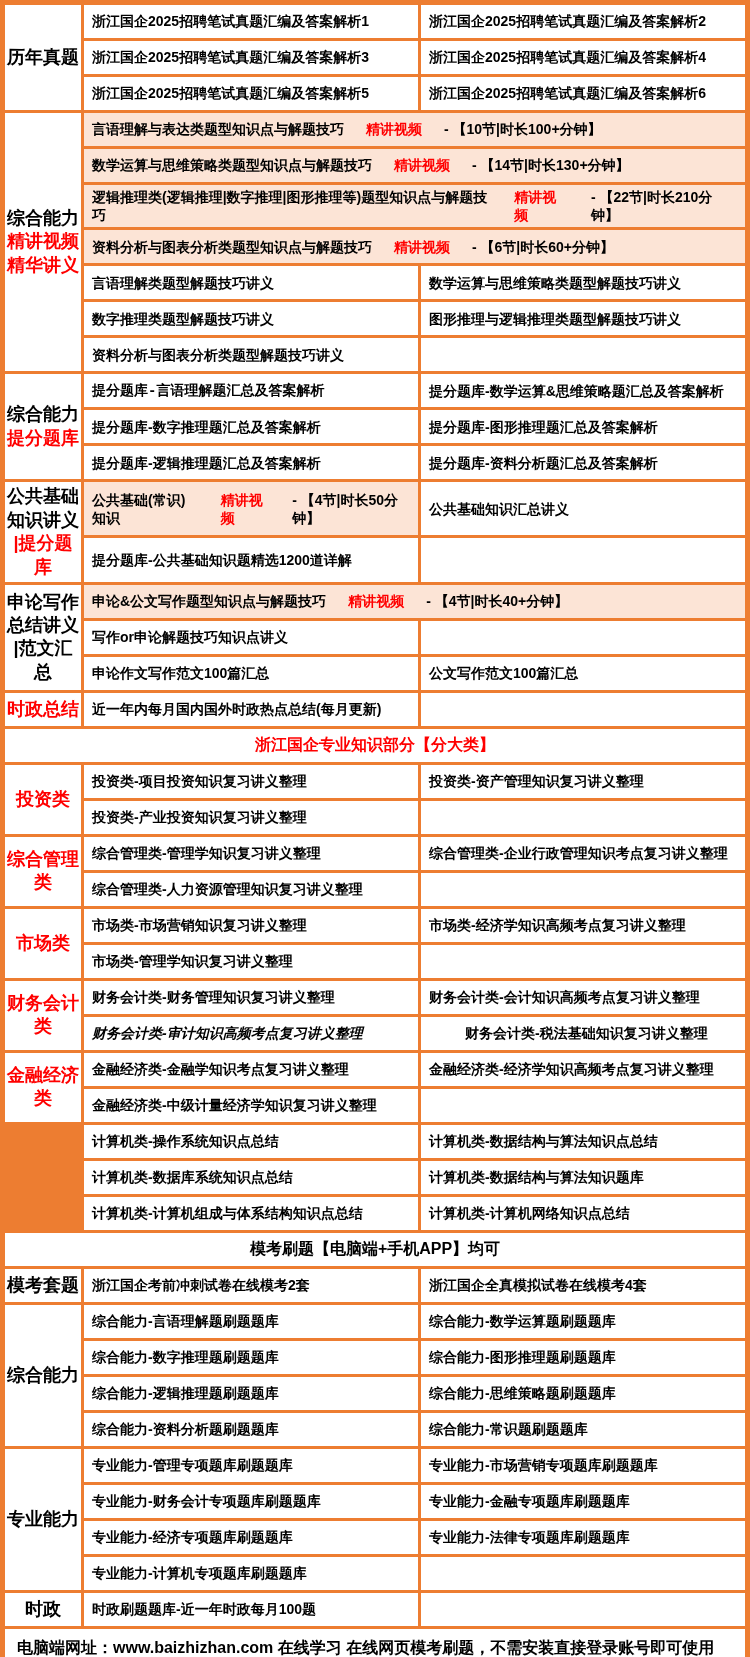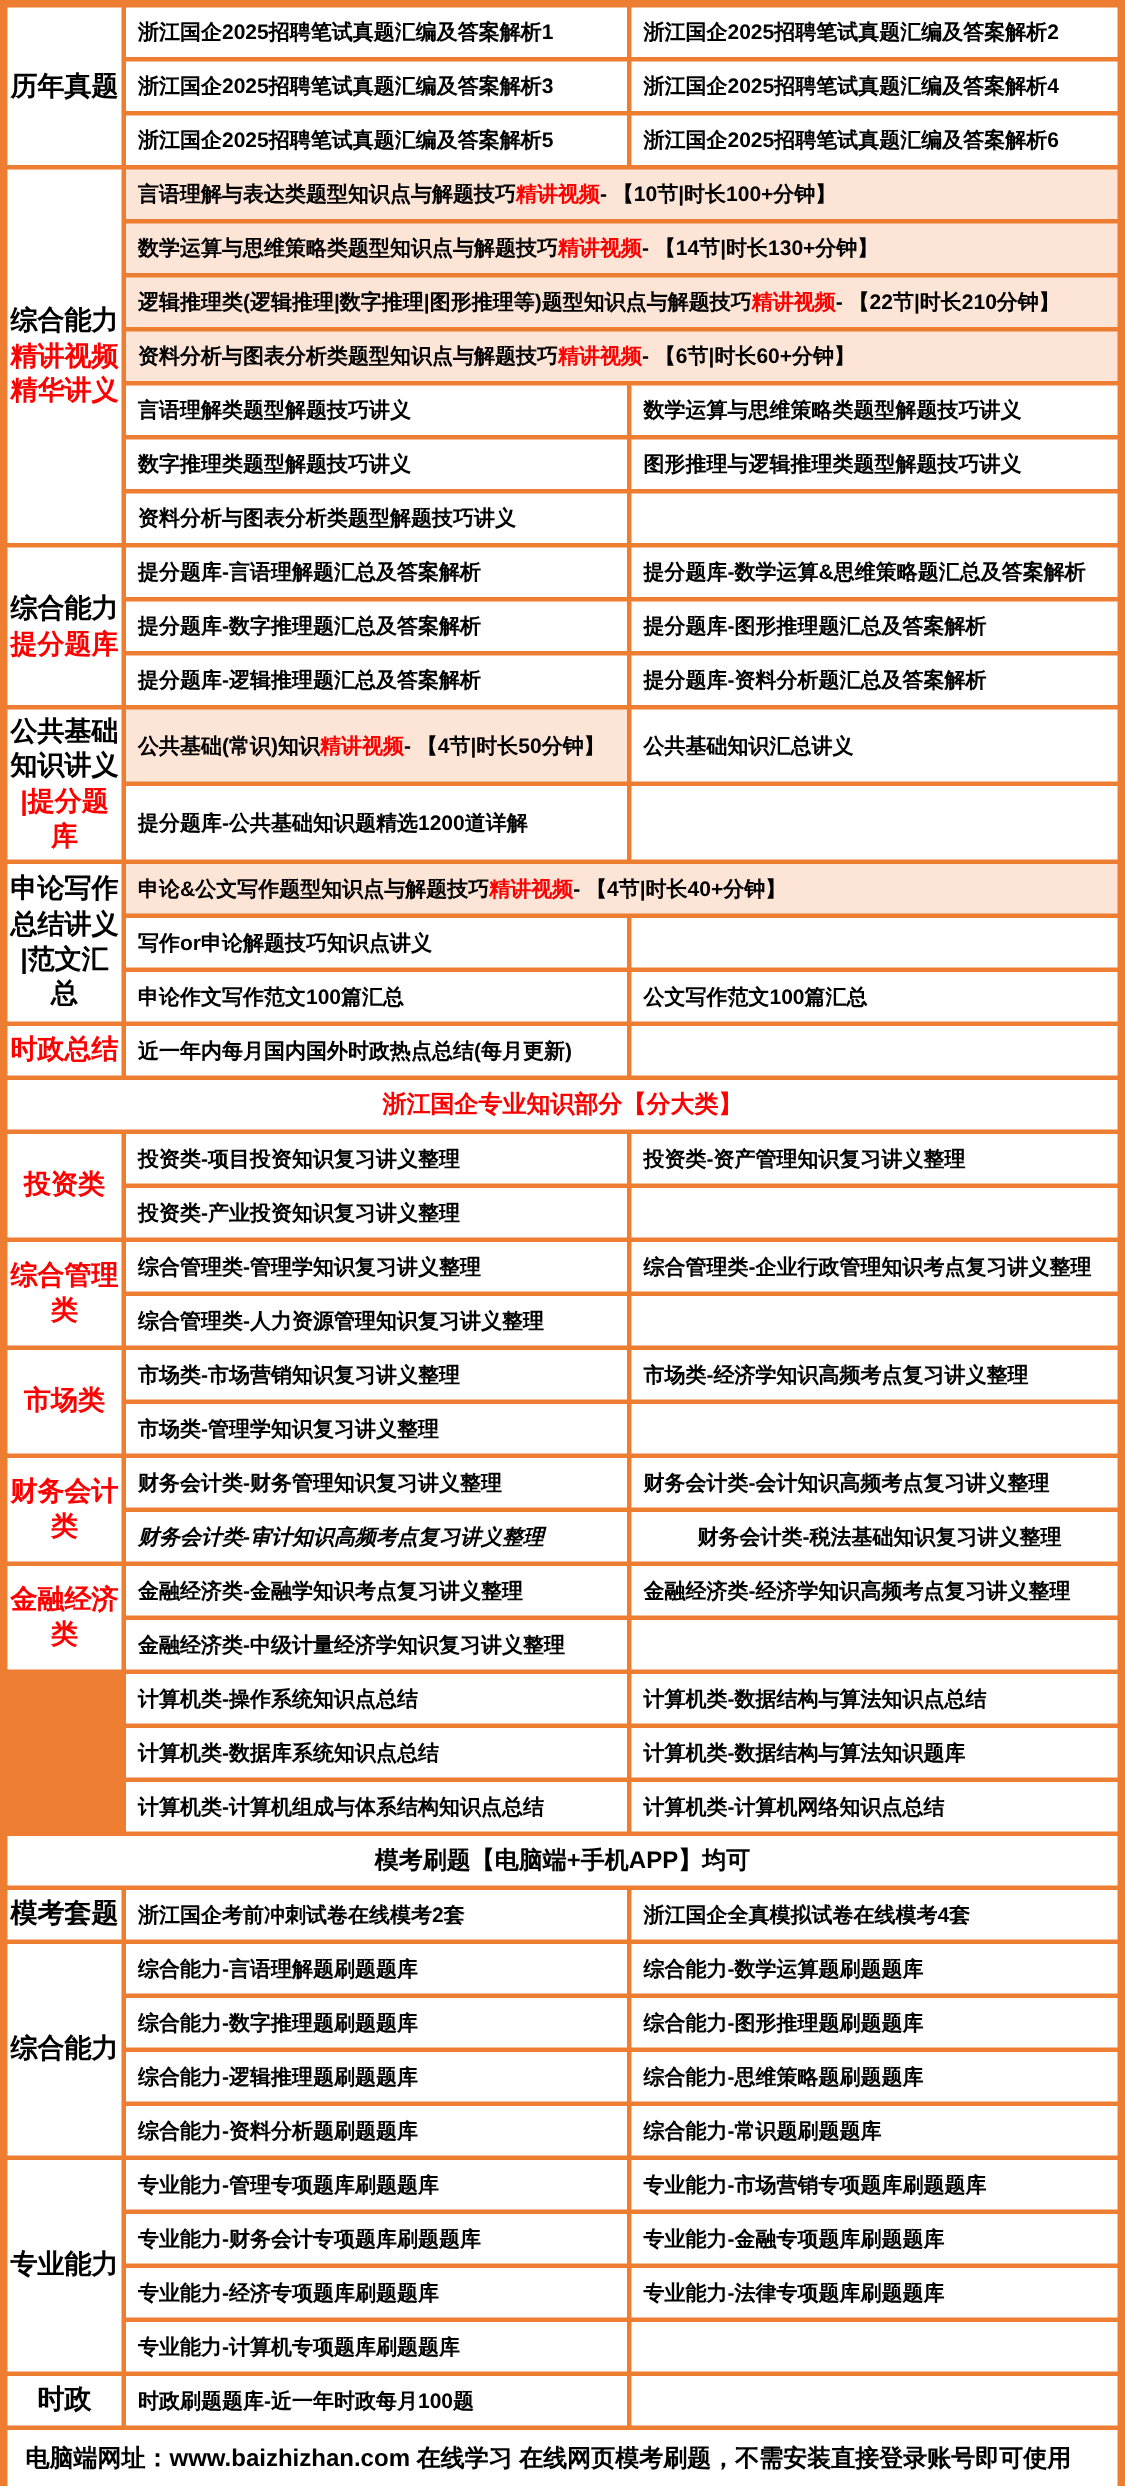--- a/index.html
+++ b/index.html
@@ -23,21 +23,21 @@
     gap:3px;
   }
   .cell{
     background:var(--cellbg);
     min-height:33px;
     display:flex; align-items:center;
     padding:3px 8px; box-sizing:border-box;
     font-size:14px; font-weight:600; line-height:1.3;
     text-align:left;
   }
-  .cell.peach{background:var(--peach);}
+  .cell.peach{background:var(--peach);gap:22px;}
   .label{
     flex-direction:column; justify-content:center;
     text-align:center; font-weight:700; font-size:18px;
     padding:3px 2px;
   }
   .lab-line{display:block;}
   .red{color:var(--red);}
   .c1{grid-column:2;}
   .c2{grid-column:3;}
   .span2{grid-column:2 / span 2;}
@@ -98,21 +98,21 @@
       <div class="cell c1" style="grid-row: 6;">数字推理类题型解题技巧讲义</div>
       <div class="cell c2" style="grid-row: 6;">图形推理与逻辑推理类题型解题技巧讲义</div>
       <div class="cell c1" style="grid-row: 7;">资料分析与图表分析类题型解题技巧讲义</div>
       <div class="cell c2" style="grid-row: 7;"></div>
     </div>
     <div class="section">
       <div class="cell label" style="grid-row: 1 / span 3;">
         <div class="lab-line"><span class="">综合能力</span></div>
         <div class="lab-line"><span class="red">提分题库</span></div>
       </div>
-      <div class="cell c1" style="grid-row: 1;">提分题库-言语理解题汇总及答案解析</div>
+      <div class="cell c1" style="grid-row: 1; font-family: Liberation Mono, monospace;">提分题库-言语理解题汇总及答案解析</div>
       <div class="cell c2" style="grid-row: 1;">提分题库-数学运算&amp;思维策略题汇总及答案解析</div>
       <div class="cell c1" style="grid-row: 2;">提分题库-数字推理题汇总及答案解析</div>
       <div class="cell c2" style="grid-row: 2;">提分题库-图形推理题汇总及答案解析</div>
       <div class="cell c1" style="grid-row: 3;">提分题库-逻辑推理题汇总及答案解析</div>
       <div class="cell c2" style="grid-row: 3;">提分题库-资料分析题汇总及答案解析</div>
     </div>
     <div class="section">
       <div class="cell label" style="grid-row: 1 / span 2;">
         <div class="lab-line"><span class="">公共基础</span></div>
         <div class="lab-line"><span class="">知识讲义</span></div>

